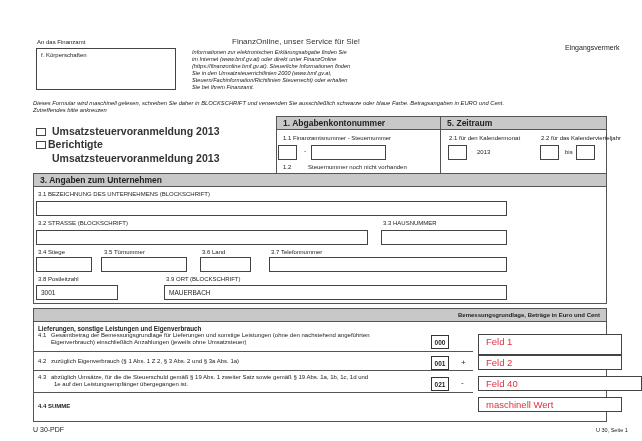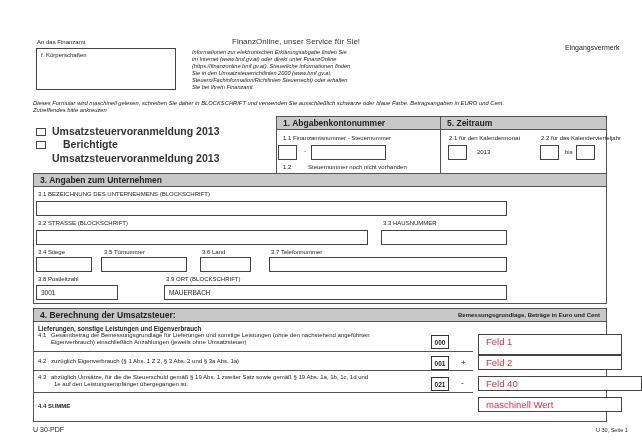--- a/index.html
+++ b/index.html
@@ -37,21 +37,21 @@
   <div>Sie bei Ihrem Finanzamt.</div>
 </div>
 <div class="abs" style="left:565px;top:44px;font-size:7px;">Eingangsvermerk</div>
 
 <div class="abs italic t6" style="left:33px;top:100px;font-size:5.8px;">Dieses Formular wird maschinell gelesen, schreiben Sie daher in BLOCKSCHRIFT und verwenden Sie ausschließlich schwarze oder blaue Farbe. Betragsangaben in EURO und Cent.</div>
 <div class="abs italic t6" style="left:33px;top:107px;font-size:5.8px;">Zutreffendes bitte ankreuzen</div>
 
 <div class="chk" style="left:36px;top:128px;"></div>
 <div class="abs big" style="left:52px;top:125px;">Umsatzsteuervoranmeldung 2013</div>
 <div class="chk" style="left:36px;top:141px;"></div>
-<div class="abs big" style="left:63px;top:138px;">Berichtigte</div>
+<div class="abs big" style="left:48px;top:138px;">Berichtigte</div>
 <div class="abs big" style="left:52px;top:152px;">Umsatzsteuervoranmeldung 2013</div>
 
 <div class="frame" style="left:276px;top:116px;width:331px;height:58px;"></div>
 <div class="section-head" style="left:276px;top:116px;width:165px;height:14px;">1.  Abgabenkontonummer</div>
 <div class="section-head" style="left:440px;top:116px;width:167px;height:14px;">5.  Zeitraum</div>
 <div class="abs" style="left:440px;top:116px;width:0;height:58px;border-left:1px solid #555;"></div>
 
 <div class="abs t6" style="left:283px;top:135px;">1.1 Finanzamtsnummer - Steuernummer</div>
 <div class="box" style="left:278px;top:145px;width:19px;height:15px;"></div>
 <div class="abs t6" style="left:304px;top:148px;">-</div>
@@ -97,21 +97,20 @@
 <div class="box" style="left:36px;top:285px;width:82px;height:15px;">
   <div class="field-val">3001</div>
 </div>
 <div class="abs t6" style="left:166px;top:276px;">3.9  ORT (BLOCKSCHRIFT)</div>
 <div class="box" style="left:164px;top:285px;width:343px;height:15px;">
   <div class="field-val">MAUERBACH</div>
 </div>
 
 <div class="frame" style="left:33px;top:308px;width:574px;height:114px;"></div>
 <div class="section-head" style="left:33px;top:308px;width:574px;height:14px;">
-  <span>4.  Berechnung der Umsatzsteuer:</span>
   <span style="position:absolute;right:6px;top:0;font-size:6px;">Bemessungsgrundlage, Beträge in Euro und Cent</span>
 </div>
 
 <div class="abs" style="left:38px;top:325px;font-size:6.3px;font-weight:bold;">Lieferungen, sonstige Leistungen und Eigenverbrauch</div>
 
 <div class="abs t6" style="left:38px;top:332px;">4.1</div>
 <div class="abs t6" style="left:51px;top:332px;">Gesamtbetrag der Bemessungsgrundlage für Lieferungen und sonstige Leistungen (ohne den nachstehend angeführten</div>
 <div class="abs t6" style="left:51px;top:339px;">Eigenverbrauch) einschließlich Anzahlungen (jeweils ohne Umsatzsteuer)</div>
 <div class="code" style="left:431px;top:335px;">000</div>
 <div class="box" style="left:478px;top:334px;width:144px;height:21px;">

